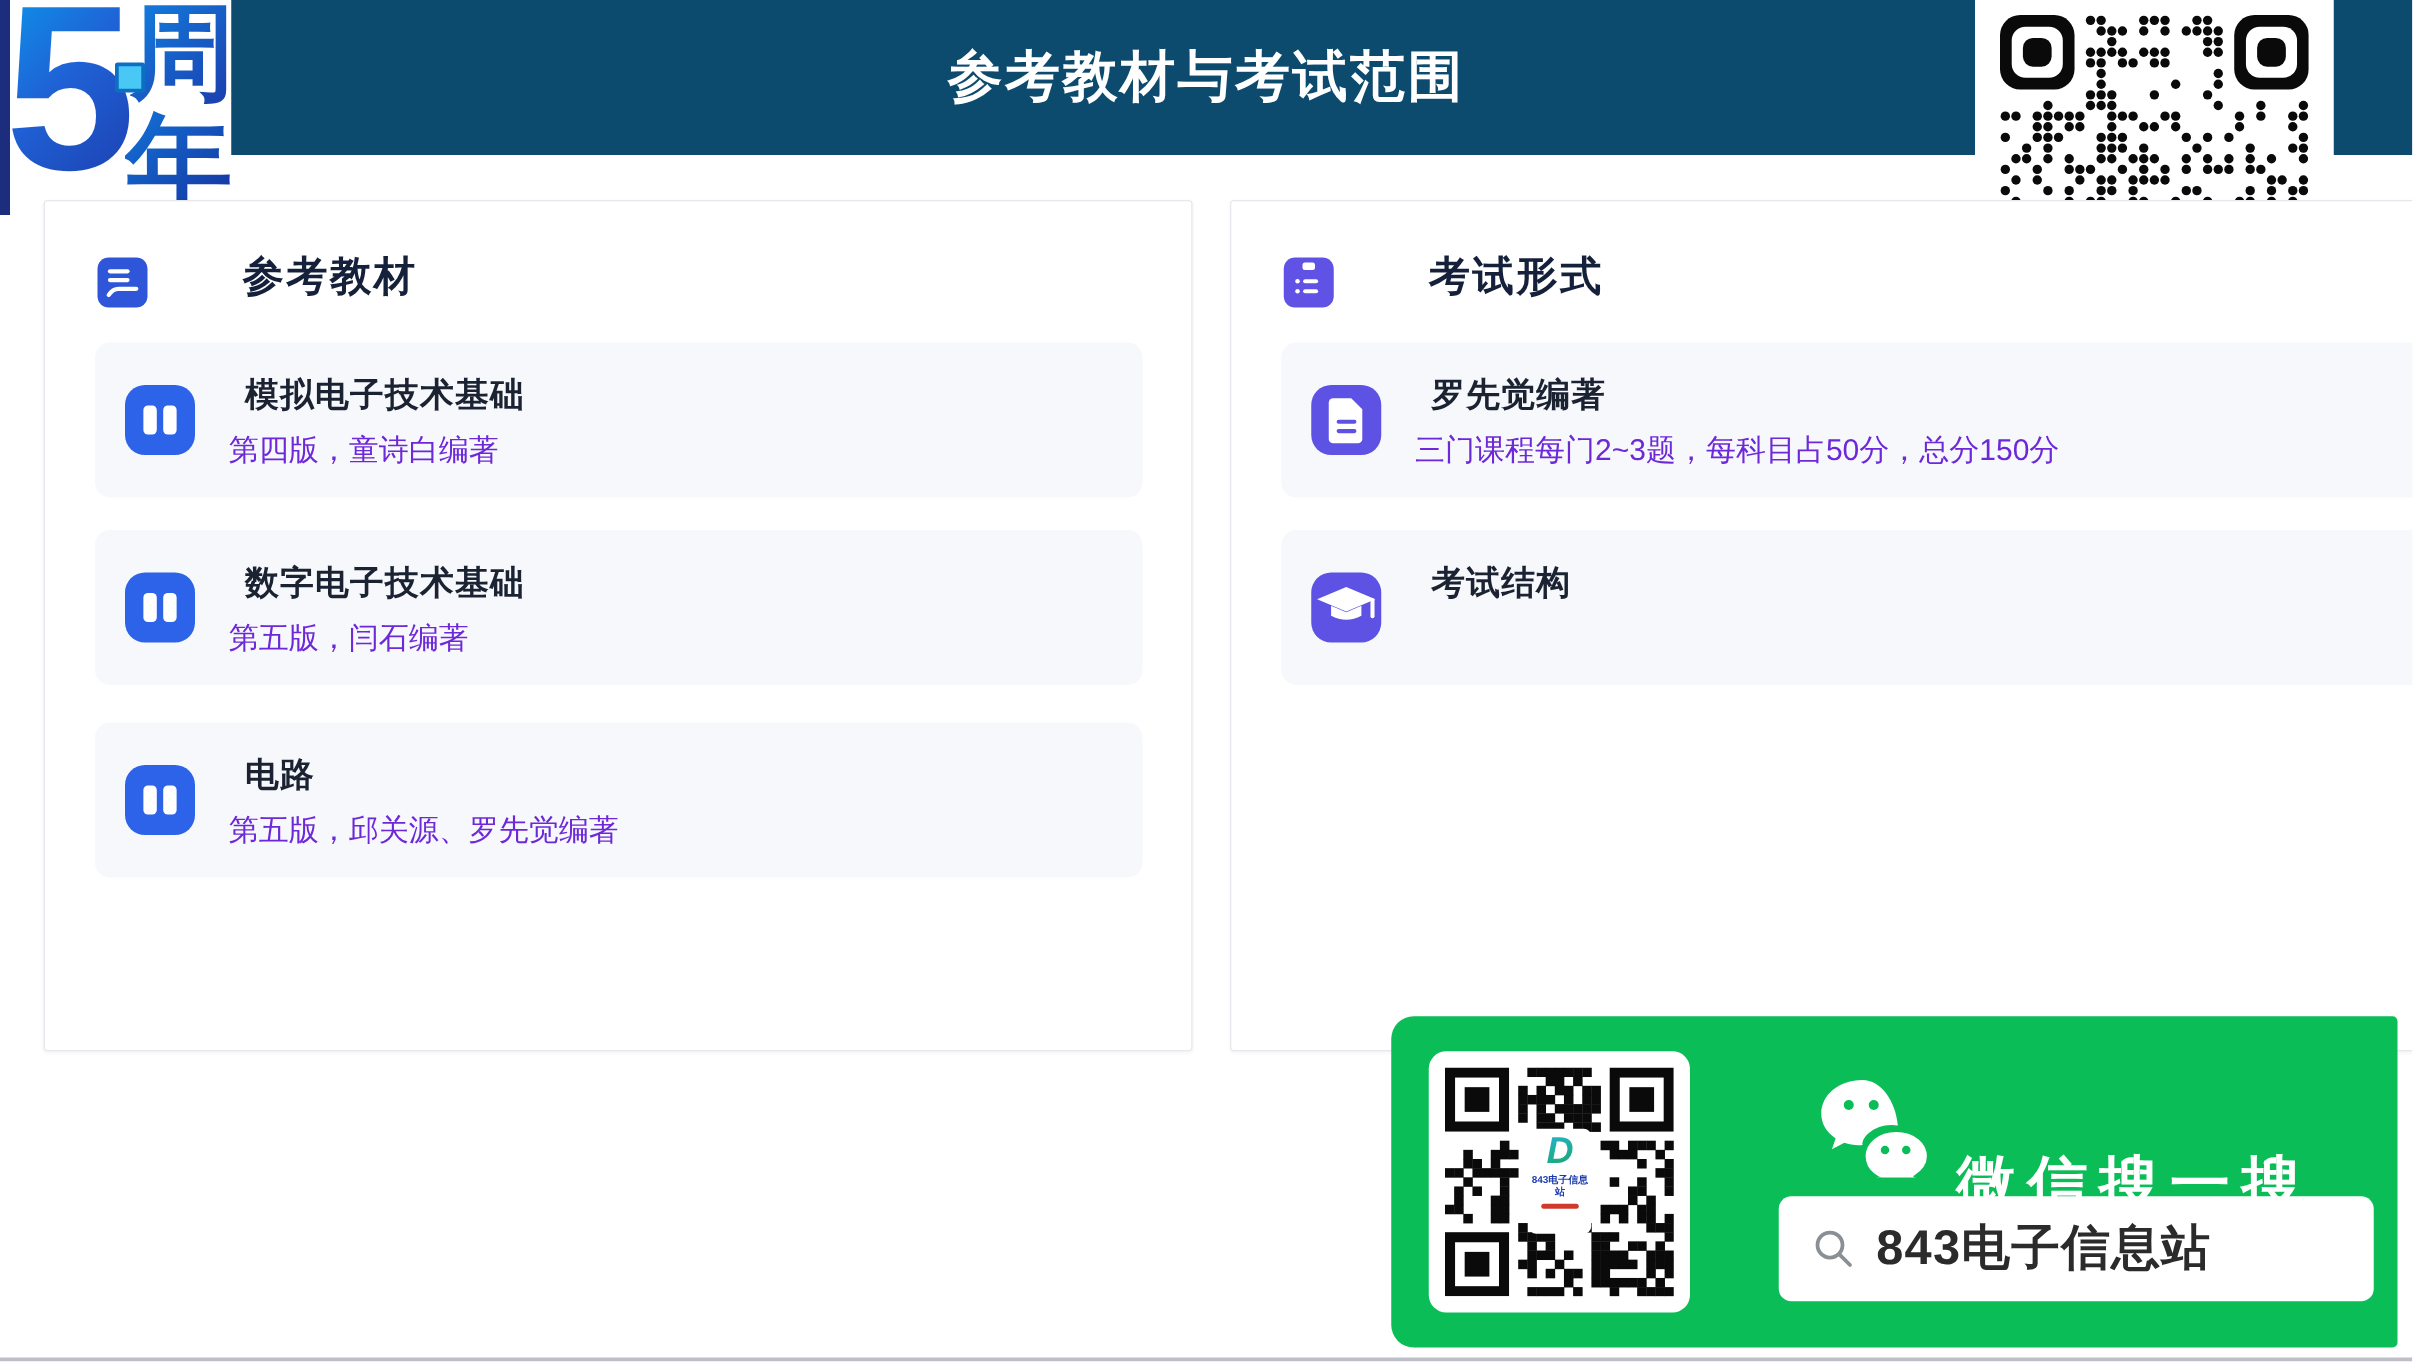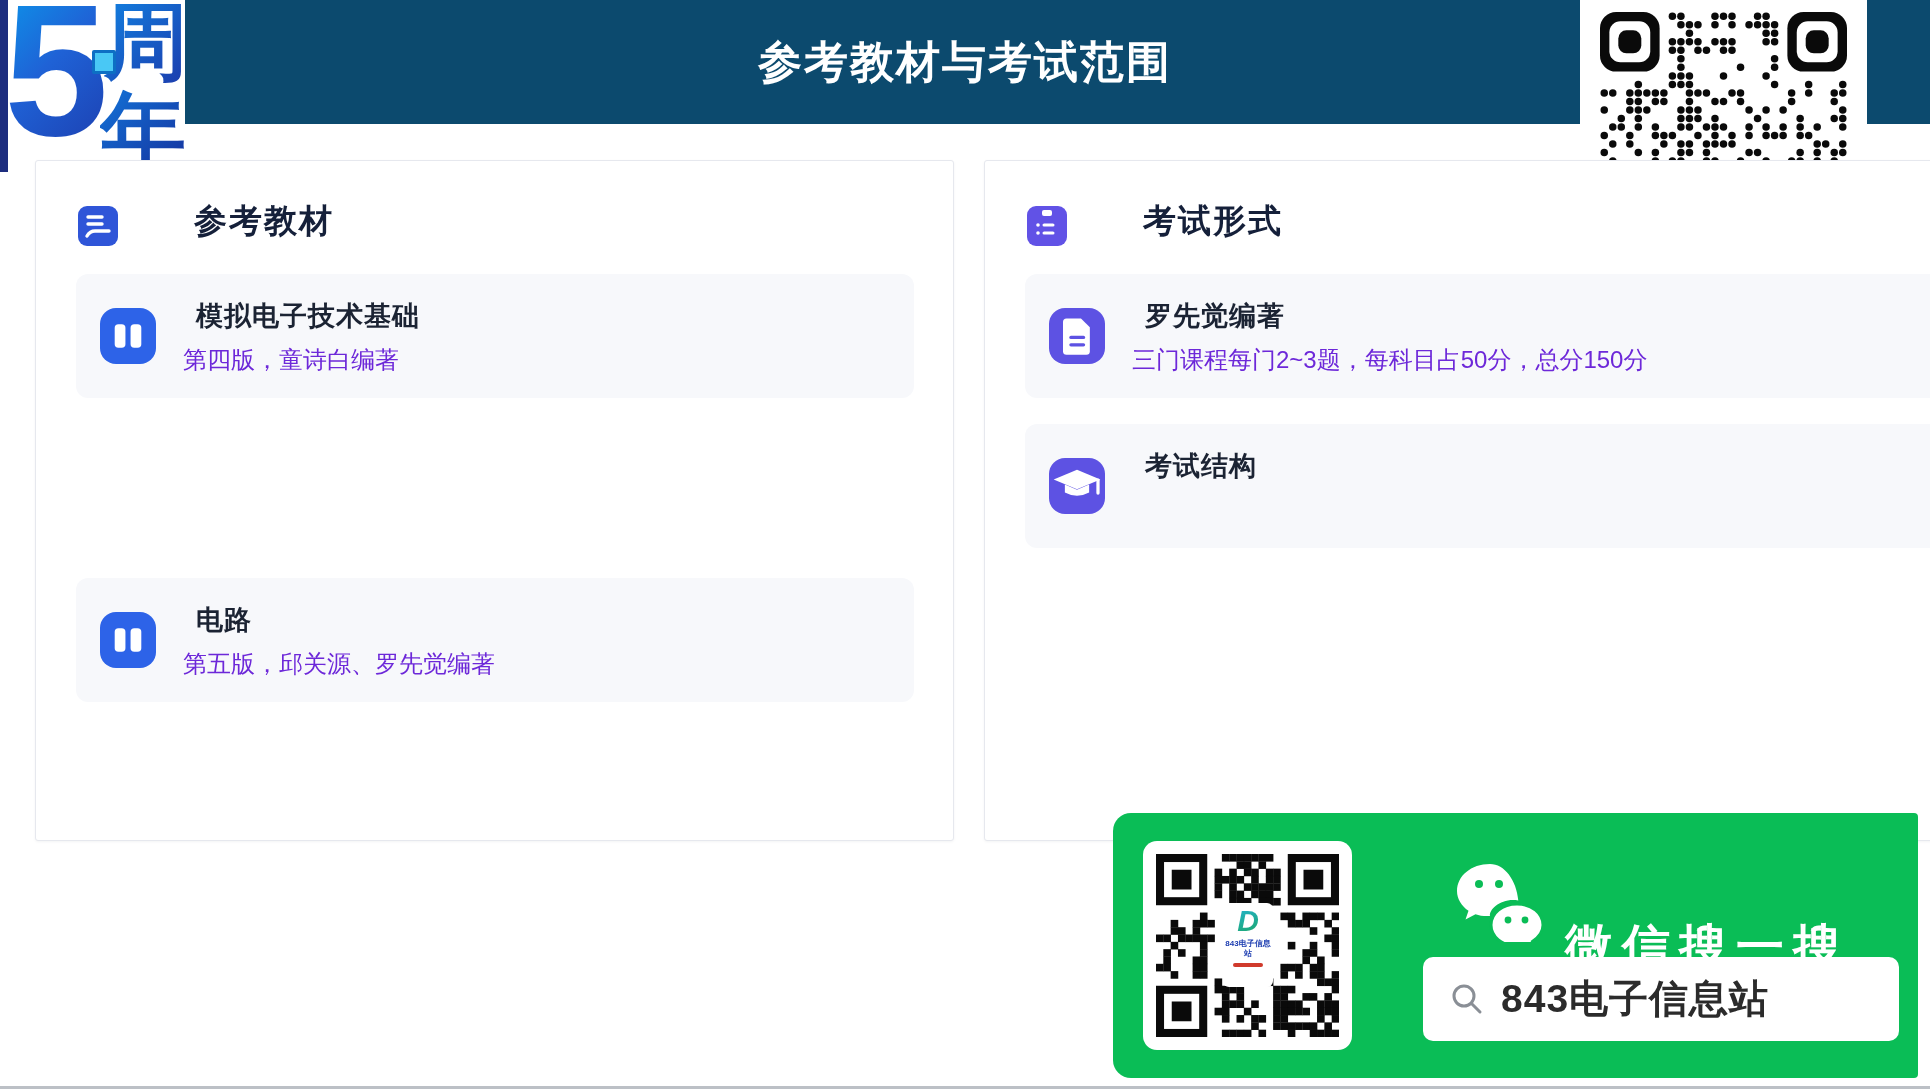--- a/index.html
+++ b/index.html
@@ -390,20 +390,30 @@
       <div class="row-icon ri-blue">
         <svg viewBox="0 0 24 24" width="56" height="56">
           <rect x="6.3" y="7" width="4.6" height="10" rx="1.6" fill="#fff"></rect>
           <rect x="13.1" y="7" width="4.6" height="10" rx="1.6" fill="#fff"></rect>
         </svg>
       </div>
       <div class="row-title">模拟电子技术基础</div>
       <div class="row-sub">第四版，童诗白编著</div>
     </div>
 
+    <div class="row" style="top:263px">
+      <div class="row-icon ri-blue">
+        <svg viewBox="0 0 24 24" width="56" height="56">
+          <rect x="6.3" y="7" width="4.6" height="10" rx="1.6" fill="#fff"></rect>
+          <rect x="13.1" y="7" width="4.6" height="10" rx="1.6" fill="#fff"></rect>
+        </svg>
+      </div>
+      <div class="row-title">数字电子技术基础</div>
+      <div class="row-sub">第五版，闫石编著</div>
+    </div>
 
     <div class="row" style="top:417px">
       <div class="row-icon ri-blue">
         <svg viewBox="0 0 24 24" width="56" height="56">
           <rect x="6.3" y="7" width="4.6" height="10" rx="1.6" fill="#fff"></rect>
           <rect x="13.1" y="7" width="4.6" height="10" rx="1.6" fill="#fff"></rect>
         </svg>
       </div>
       <div class="row-title">电路</div>
       <div class="row-sub">第五版，邱关源、罗先觉编著</div>

